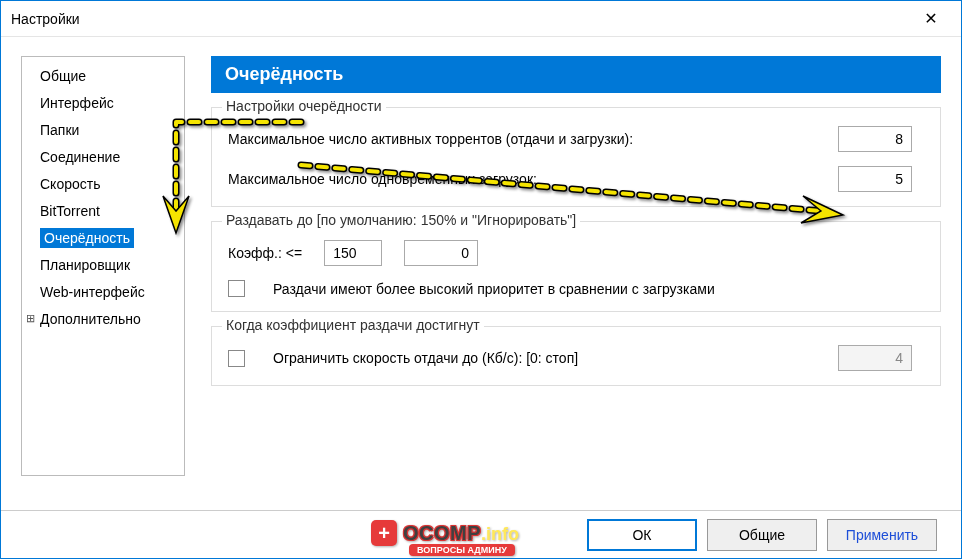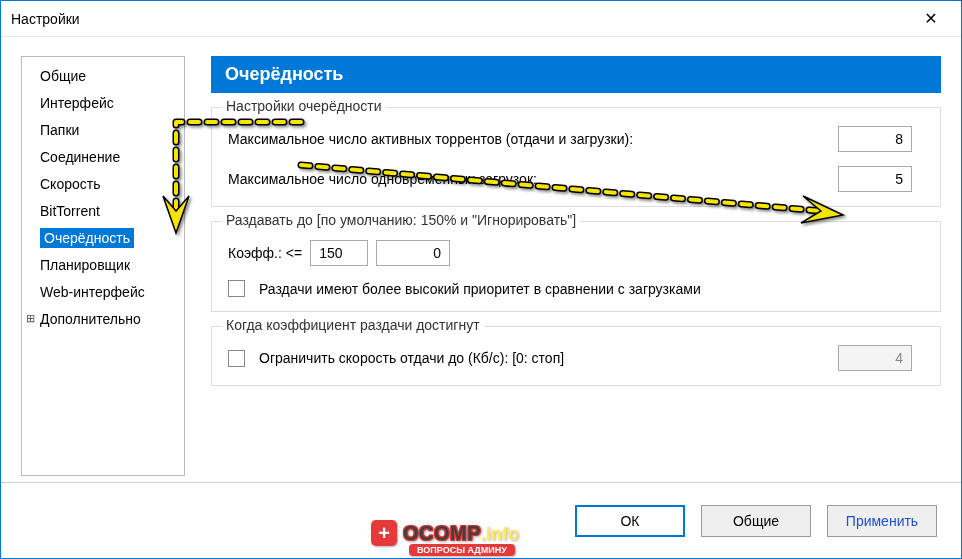--- a/index.html
+++ b/index.html
@@ -87,21 +87,21 @@
     top: -10px;
     left: 10px;
     background: #fff;
     padding: 0 4px;
     color: #333;
   }
   .row {
     display: flex;
     align-items: center;
     margin-bottom: 14px;
-    gap: 8px;
+    gap: 22px;
   }
   .row:last-child { margin-bottom: 0; }
   .label-text { flex: 1; }
   .num-input {
     width: 74px;
     height: 26px;
     border: 1px solid #aaa;
     text-align: right;
     padding: 2px 8px 2px 4px;
     font-family: inherit;
@@ -113,26 +113,26 @@
     text-align:left; padding:2px 8px; font-family:inherit; font-size:14px;
   }
   .checkbox {
     width: 17px; height: 17px; border: 1px solid #888; margin-right: 6px;
     display: inline-block; vertical-align: middle; flex-shrink:0;
   }
   
   .button-bar {
     position: absolute;
     left: 0; right: 0; bottom: 0;
-    height: 76px;
+    height: 48px;
     border-top: 1px solid #ccc;
     display: flex;
     align-items: center;
     justify-content: flex-end;
-    gap: 16px;
+    gap: 10px;
     padding: 4px 24px;
   }
   .btn {
     min-width: 110px; height: 32px;
     border: 1px solid #999;
     background: #efefef;
     font-family: inherit; font-size: 14px;
     cursor: pointer;
   }
   .btn.default { border: 2px solid #0078d7; background:#fff; }

